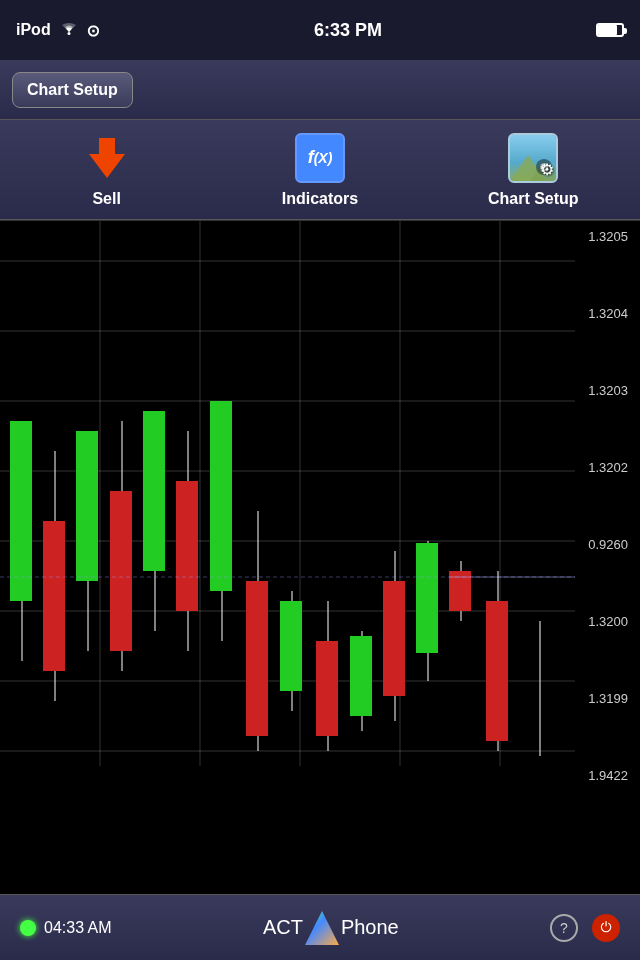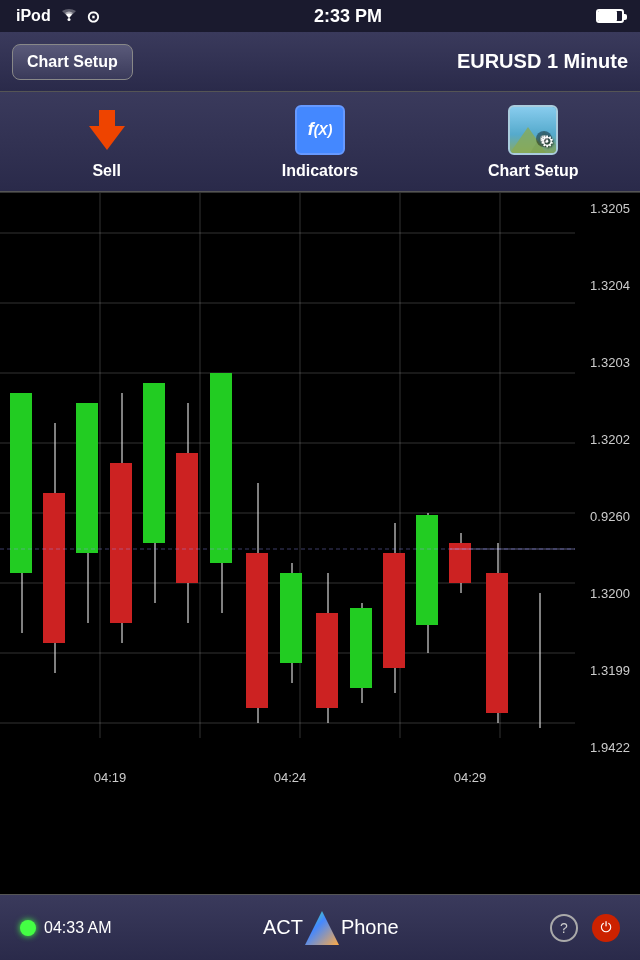--- a/index.html
+++ b/index.html
@@ -8,21 +8,21 @@
       height: 960px;
       background: #000;
       font-family: -apple-system, 'Helvetica Neue', Arial, sans-serif;
       overflow: hidden;
       position: relative;
     }
 
     
     #status-bar {
       width: 640px;
-      height: 32px;
+      height: 60px;
       background: #1a1a2e;
       display: flex;
       align-items: center;
       justify-content: space-between;
       padding: 0 16px;
       color: white;
       font-size: 16px;
       font-weight: 600;
     }
     .status-left { display: flex; align-items: center; gap: 8px; }
@@ -158,22 +158,22 @@
       width: 60px;
       height: 570px;
       display: flex;
       flex-direction: column;
       justify-content: space-between;
       padding: 8px 0;
     }
     .price-label {
       color: #cccccc;
       font-size: 13px;
-      text-align: center;
-      padding-right: 0;
+      text-align: right;
+      padding-right: 12px;
     }
 
     
     #time-labels {
       position: absolute;
       left: 0; bottom: 0;
       width: 580px;
       height: 30px;
       display: flex;
       align-items: center;
@@ -271,33 +271,32 @@
     <span>
       <svg width="20" height="16" viewBox="0 0 20 16" fill="white">
         <path d="M10 12 L14 7 Q10 4 6 7 Z" fill="white" opacity="0.5"></path>
         <path d="M10 12 L17 5 Q10 1 3 5 Z" fill="white" opacity="0.3"></path>
         <circle cx="10" cy="13.5" r="1.5" fill="white"></circle>
         <path d="M10 12 L13 8.5 Q10 6.5 7 8.5 Z" fill="white"></path>
       </svg>
     </span>
     <span>⊙</span>
   </div>
-  <div class="status-center">2:33 PM</div>
+  <div class="status-center">6:33 PM</div>
   <div class="status-right">
     <div class="battery-icon">
       <div class="battery-fill"></div>
     </div>
   </div>
 </div>
 
 <div id="nav-bar">
   <button class="nav-btn">
     <span>Chart Setup</span>
   </button>
-  <span class="nav-title">EURUSD 1 Minute</span>
 </div>
 
 <div id="toolbar">
 
   <div class="toolbar-item">
     <div class="toolbar-icon">
       <svg width="44" height="44" viewBox="0 0 44 44">
         <polygon points="22,42 4,18 14,18 14,2 30,2 30,18 40,18" fill="#ee4400"></polygon>
       </svg>
     </div>
@@ -416,25 +415,20 @@
     <span class="price-label">1.3205</span>
     <span class="price-label">1.3204</span>
     <span class="price-label">1.3203</span>
     <span class="price-label">1.3202</span>
     <span class="price-label">0.9260</span>
     <span class="price-label">1.3200</span>
     <span class="price-label">1.3199</span>
     <span class="price-label">1.9422</span>
   </div>
 
-  <div id="time-labels">
-    <span class="time-label">04:19</span>
-    <span class="time-label">04:24</span>
-    <span class="time-label">04:29</span>
-  </div>
 </div>
 
 <div id="bottom-bar">
   <div class="status-left-group">
     <div class="status-dot"></div>
     <span class="time-display" style="margin-left:8px;">04:33 AM</span>
   </div>
 
   <div class="act-logo">
     <span class="act-text">ACT</span>

